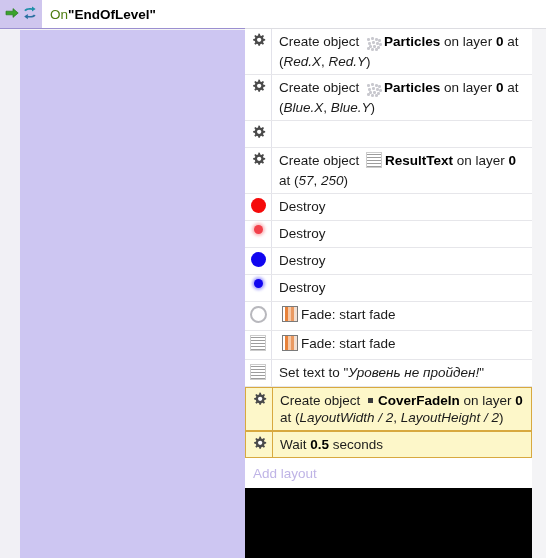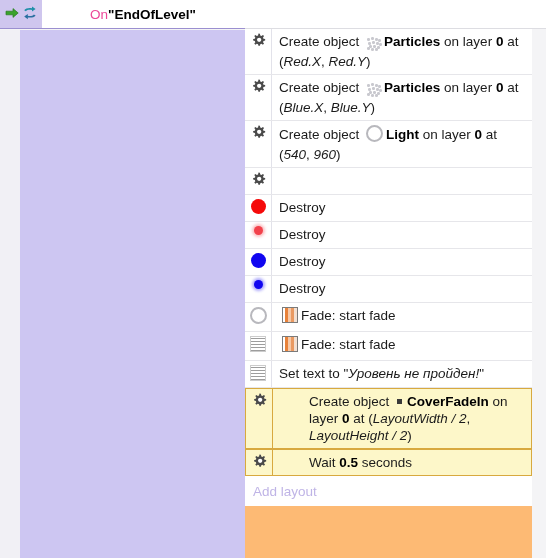--- a/index.html
+++ b/index.html
@@ -27,54 +27,54 @@
     position:absolute;left:42px;top:0;width:203px;height:29px;
     background:#ffffff;border-bottom:1px solid #9b8fd0;
     display:flex;align-items:center;padding-left:8px;
     box-sizing:border-box;white-space:nowrap;
   }
   .cond-right{
     position:absolute;left:245px;top:0;width:301px;height:29px;
     background:#ffffff;border-bottom:1px solid #dddde2;
     box-sizing:border-box;
   }
-  .cond-text{color:#ec4899;margin-left:40px;}
+  .cond-text{color:#4d7c0f;}
   .purple-block{
     position:absolute;left:20px;top:30px;width:225px;height:528px;
     background:#cdc6f2;
   }
   .purple-tail{
     position:absolute;left:0;top:30px;width:20px;height:528px;
     background:#f1f0f5;
   }
 
   
   .actions{
     position:absolute;left:245px;top:29px;width:287px;height:529px;
-    background:#fdba74;box-sizing:border-box;
+    background:#000000;box-sizing:border-box;
   }
   .arow{
     position:relative;display:flex;align-items:flex-start;
     border-bottom:1px solid #e6e6ea;
     background:#ffffff;
     box-sizing:border-box;
     min-height:27px;
   }
   .arow .icol{
     flex:0 0 27px;width:27px;align-self:stretch;
     display:flex;align-items:flex-start;justify-content:center;
     padding-top:4px;box-sizing:border-box;
     border-right:1px solid #e2e2ea;
   }
   .arow .txt{
     flex:1 1 auto;padding:4px 6px 4px 7px;
     line-height:17px;box-sizing:border-box;
     word-wrap:break-word;
   }
-  .arow.sel{background:#fdf7c9;border:1px solid #d8a93f;border-bottom:1px solid #d8a93f;gap:29px;}
+  .arow.sel{background:#fdf7c9;border:1px solid #d8a93f;border-bottom:1px solid #d8a93f;}
   .arow.sel .icol{border-right:1px solid #d8a93f;}
 
   .addrow{
     display:flex;align-items:center;height:30px;
     padding-left:8px;color:#bfb4e6;background:#ffffff;
     box-sizing:border-box;
   }
 
   b{font-weight:bold;color:#000;}
   i{font-style:italic;}
@@ -160,29 +160,29 @@
           </div>
           <div class="txt"><span>Create object </span><span class="inline-ico"><span class="particle-ico"><i style="left:1px;top:2px"></i><i style="left:5px;top:1px"></i><i style="left:9px;top:2px"></i><i style="left:12px;top:3px"></i><i style="left:2px;top:6px"></i><i style="left:6px;top:5px"></i><i style="left:10px;top:6px"></i><i style="left:13px;top:7px"></i><i style="left:3px;top:9px"></i><i style="left:7px;top:9px"></i><i style="left:11px;top:10px"></i><i style="left:1px;top:11px"></i><i style="left:5px;top:12px"></i><i style="left:9px;top:12px"></i></span></span><b>Particles</b><span> on layer </span><b>0</b><span> at (</span><i class="expr">Blue.X</i><span>, </span><i class="expr">Blue.Y</i><span>)</span></div>
         </div>
         <div class="arow">
           <div class="icol">
             <span class="ico gear"><svg width="15" height="15" viewBox="0 0 16 16">
                 <path fill="#4a4a4a" d="M8 0.6 L9.5 0.9 L9.9 2.7 L11.2 3.2 L12.7 2.1 L13.9 3.3 L12.8 4.8 L13.3 6.1 L15.1 6.5 L15.1 8.1 L13.3 8.5 L12.8 9.8 L13.9 11.3 L12.7 12.5 L11.2 11.4 L9.9 11.9 L9.5 13.7 L7.9 13.7 L7.5 11.9 L6.2 11.4 L4.7 12.5 L3.5 11.3 L4.6 9.8 L4.1 8.5 L2.3 8.1 L2.3 6.5 L4.1 6.1 L4.6 4.8 L3.5 3.3 L4.7 2.1 L6.2 3.2 L7.5 2.7 Z"></path>
                 <circle cx="8.7" cy="7.3" r="2.3" fill="#ffffff"></circle>
               </svg></span>
           </div>
-          <div class="txt"><span>Create object </span><span class="inline-ico"><span class="ring"></span></span><b>Light</b><span> on layer </span><b>0</b><span> at (</span><i class="expr">540</i><span>, </span><i class="expr">960</i><span>)</span></div>
-        </div>
-        <div class="arow">
-          <div class="icol">
-            <span class="ico gear"><svg width="15" height="15" viewBox="0 0 16 16">
-                <path fill="#4a4a4a" d="M8 0.6 L9.5 0.9 L9.9 2.7 L11.2 3.2 L12.7 2.1 L13.9 3.3 L12.8 4.8 L13.3 6.1 L15.1 6.5 L15.1 8.1 L13.3 8.5 L12.8 9.8 L13.9 11.3 L12.7 12.5 L11.2 11.4 L9.9 11.9 L9.5 13.7 L7.9 13.7 L7.5 11.9 L6.2 11.4 L4.7 12.5 L3.5 11.3 L4.6 9.8 L4.1 8.5 L2.3 8.1 L2.3 6.5 L4.1 6.1 L4.6 4.8 L3.5 3.3 L4.7 2.1 L6.2 3.2 L7.5 2.7 Z"></path>
-                <circle cx="8.7" cy="7.3" r="2.3" fill="#ffffff"></circle>
-              </svg></span>
-          </div>
+        </div>
+        <div class="arow">
+          <div class="icol">
+            <span class="ico gear"><svg width="15" height="15" viewBox="0 0 16 16">
+                <path fill="#4a4a4a" d="M8 0.6 L9.5 0.9 L9.9 2.7 L11.2 3.2 L12.7 2.1 L13.9 3.3 L12.8 4.8 L13.3 6.1 L15.1 6.5 L15.1 8.1 L13.3 8.5 L12.8 9.8 L13.9 11.3 L12.7 12.5 L11.2 11.4 L9.9 11.9 L9.5 13.7 L7.9 13.7 L7.5 11.9 L6.2 11.4 L4.7 12.5 L3.5 11.3 L4.6 9.8 L4.1 8.5 L2.3 8.1 L2.3 6.5 L4.1 6.1 L4.6 4.8 L3.5 3.3 L4.7 2.1 L6.2 3.2 L7.5 2.7 Z"></path>
+                <circle cx="8.7" cy="7.3" r="2.3" fill="#ffffff"></circle>
+              </svg></span>
+          </div>
+          <div class="txt"><span>Create object </span><span class="inline-ico"><span class="text-ico"></span></span><b>ResultText</b><span> on layer </span><b>0</b><span> at (</span><i class="expr">57</i><span>, </span><i class="expr">250</i><span>)</span></div>
         </div>
         <div class="arow">
           <div class="icol">
             <span class="dot dot-red-lg"></span>
           </div>
           <div class="txt"><span>Destroy</span></div>
         </div>
         <div class="arow">
           <div class="icol">
             <span class="dot dot-red-sm"></span>

